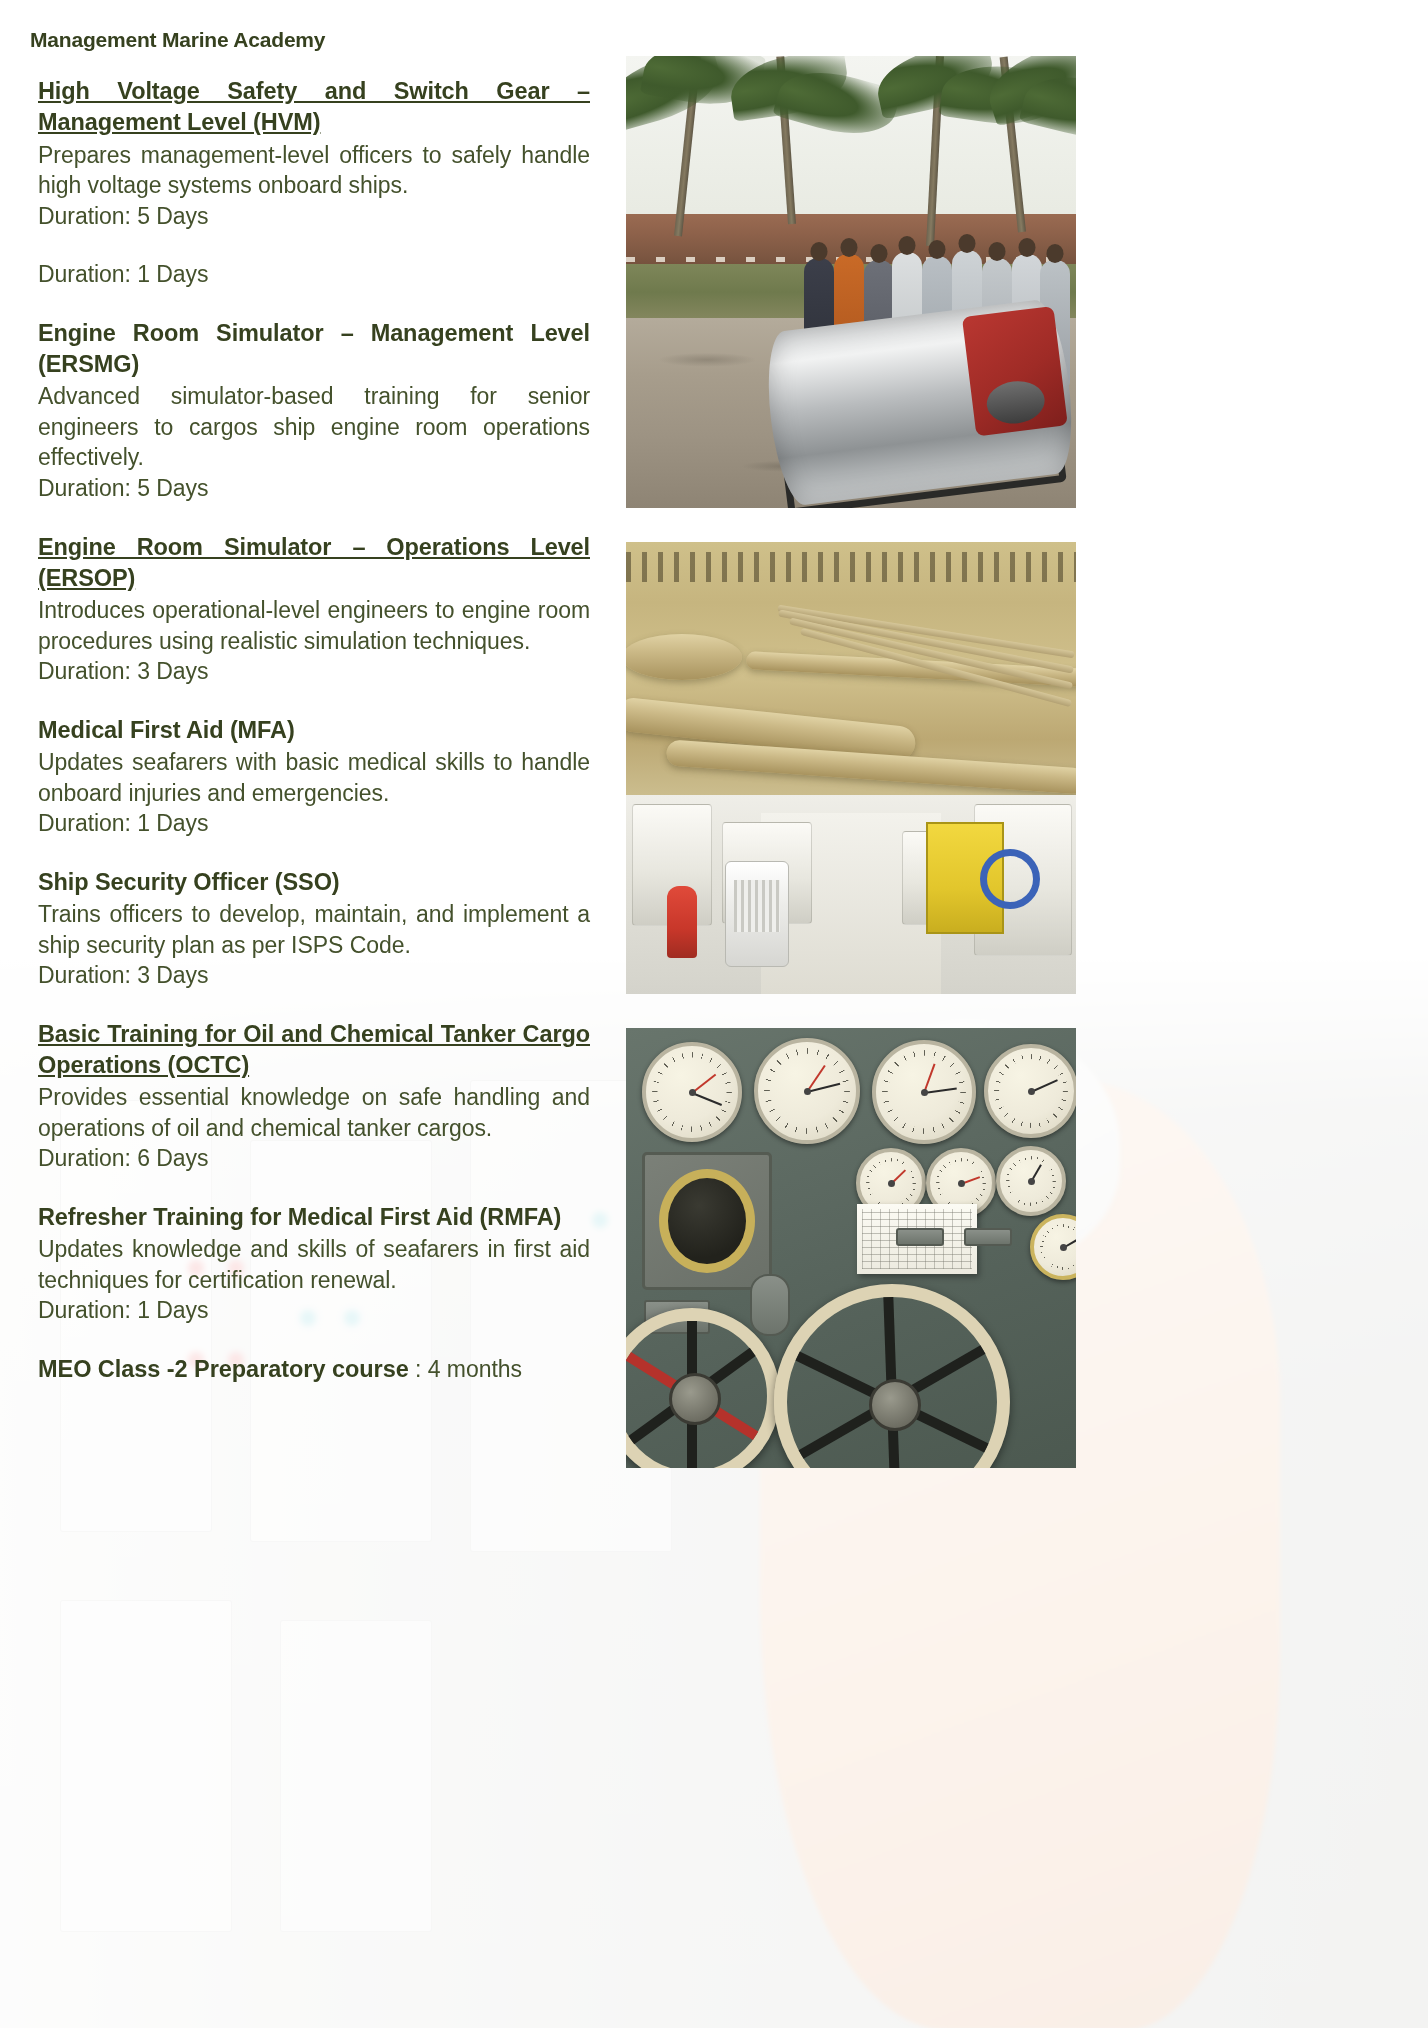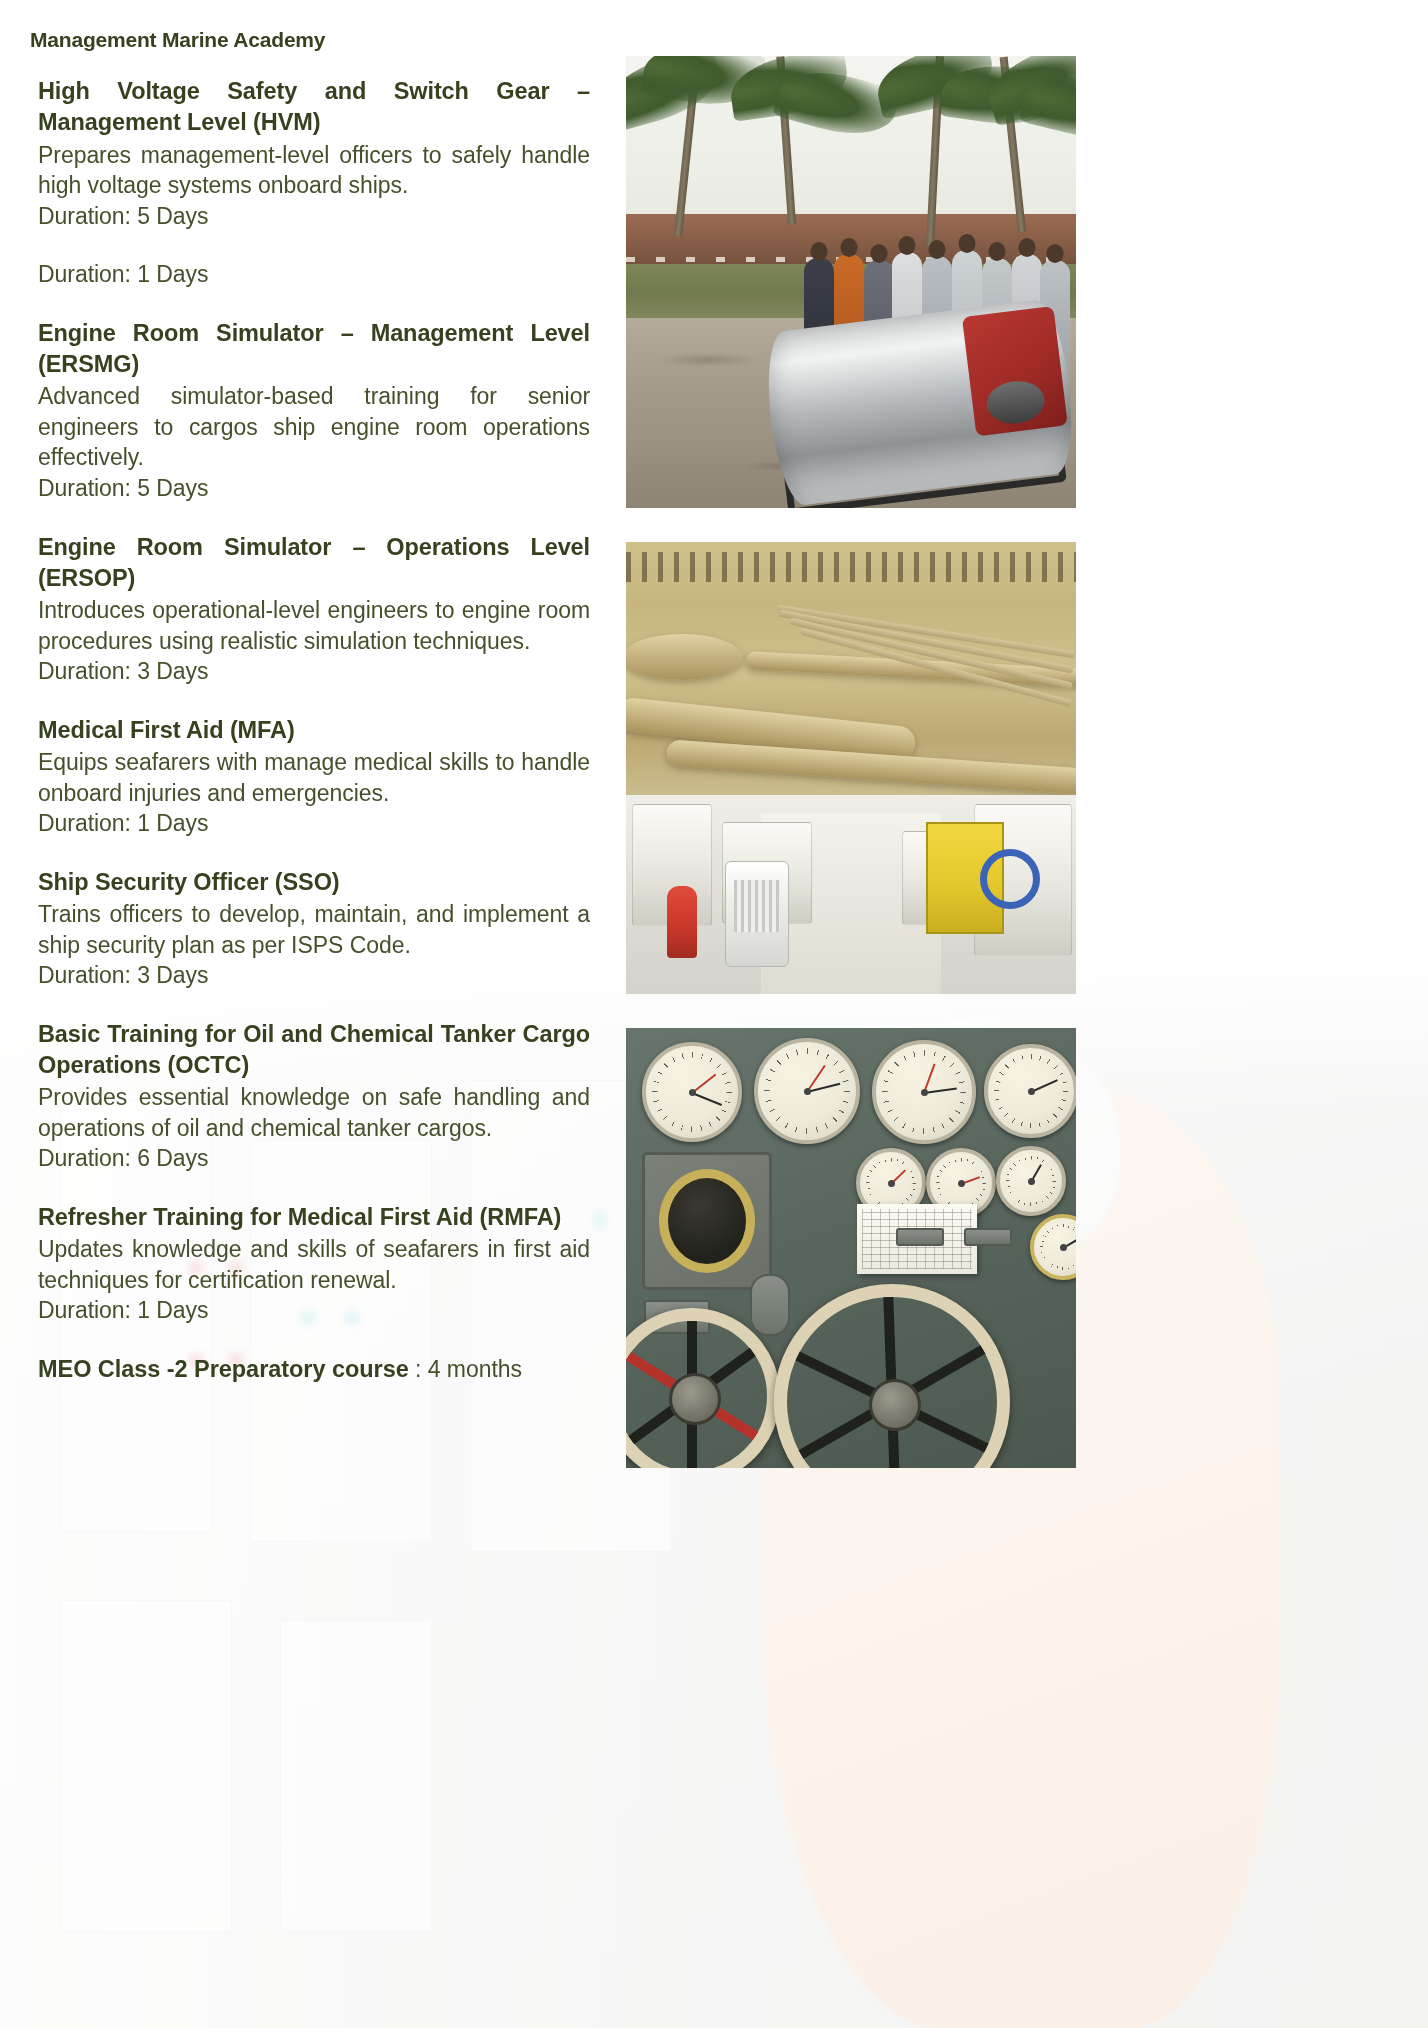--- a/index.html
+++ b/index.html
@@ -115,20 +115,21 @@
     line-height: 1.33;
     color: #44512c;
     letter-spacing: -0.05px;
     margin: 0;
   }
 
   
   .course-title.justify-two {
     text-align: justify;
     text-align-last: left;
+    text-decoration: underline;
   }
 
   .meo-line {
     font-size: 23px;
     line-height: 1.33;
     color: #44512c;
     letter-spacing: -0.05px;
   }
   .meo-line .meo-label {
     font-weight: 700;
@@ -453,21 +454,21 @@
   </div>
 
   <div class="course">
     <p class="course-title justify-two">Engine Room Simulator – Operations Level (ERSOP)</p>
     <p class="course-desc">Introduces operational-level engineers to engine room procedures using realistic simulation techniques.</p>
     <p class="course-duration">Duration: 3 Days</p>
   </div>
 
   <div class="course">
     <p class="course-title">Medical First Aid (MFA)</p>
-    <p class="course-desc">Equips seafarers with manage medical skills to handle onboard injuries and emergencies.</p>
+    <p class="course-desc">Updates seafarers with basic medical skills to handle onboard injuries and emergencies.</p>
     <p class="course-duration">Duration: 1 Days</p>
   </div>
 
   <div class="course">
     <p class="course-title">Ship Security Officer (SSO)</p>
     <p class="course-desc">Trains officers to develop, maintain, and implement a ship security plan as per ISPS Code.</p>
     <p class="course-duration">Duration: 3 Days</p>
   </div>
 
   <div class="course">

